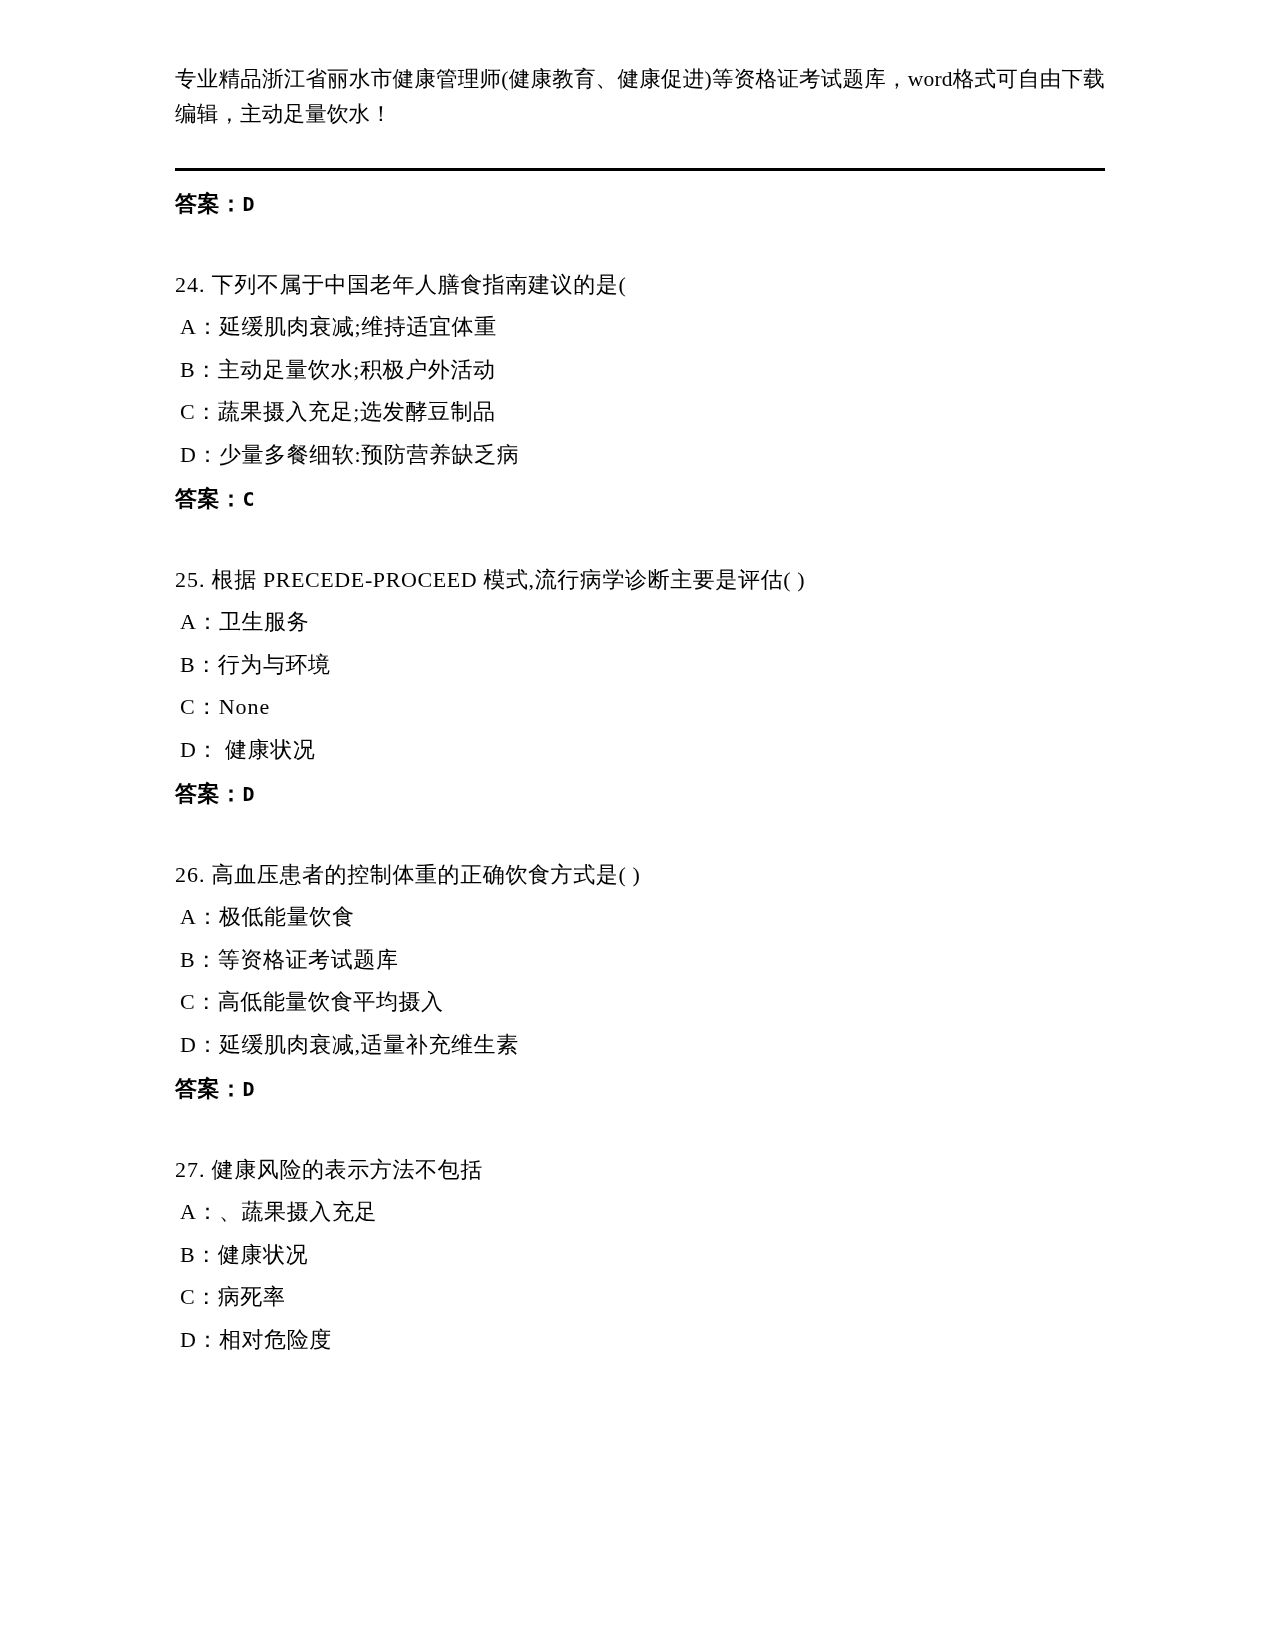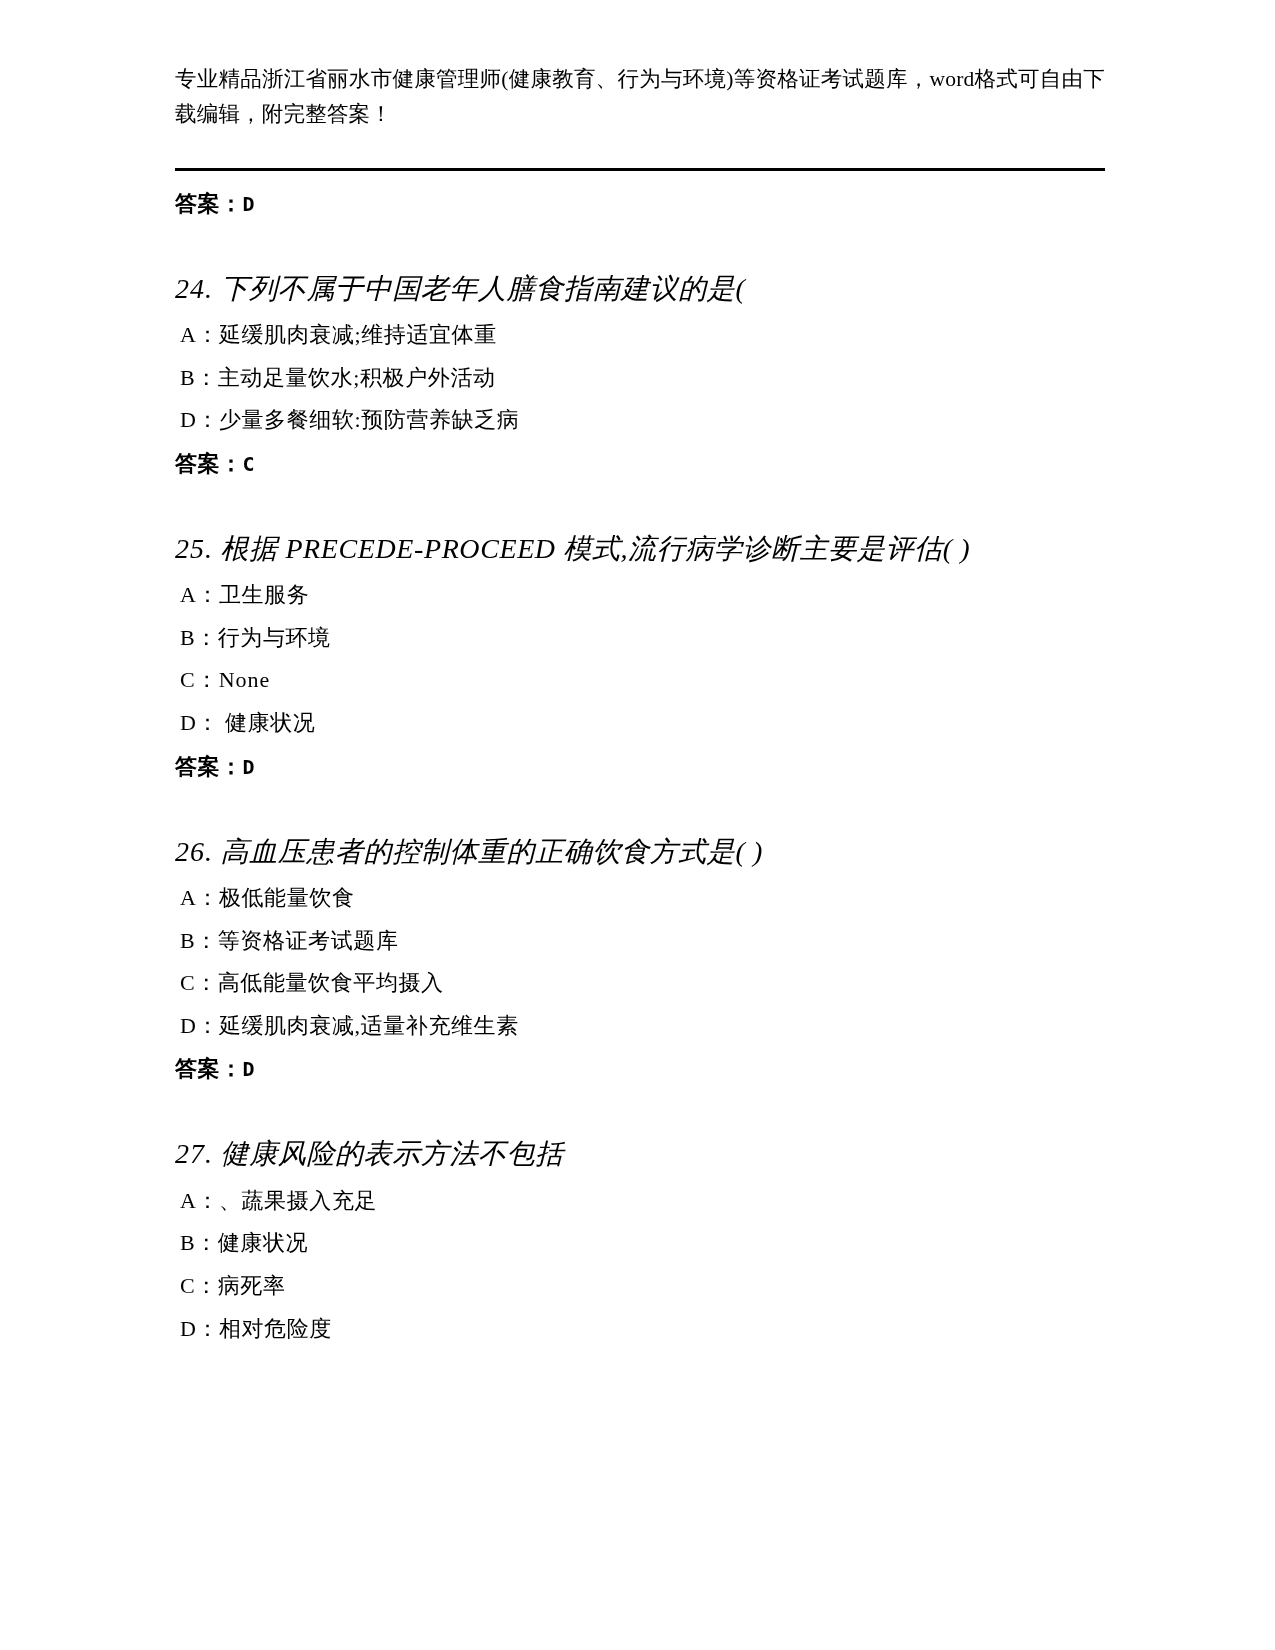--- a/index.html
+++ b/index.html
@@ -51,25 +51,24 @@
     font-size: 20px;
     letter-spacing: 0;
   }
   .first-answer {
     margin-top: 18px;
   }
   .q-block {
     margin-top: 52px;
   }
   .q-stem {
-    font-size: 28px;
+    font-size: 22px;
     line-height: 1.3;
     margin: 0 0 14px 0;
     letter-spacing: 0.6px;
-    font-style: italic;
   }
   .q-num {
     letter-spacing: 1px;
   }
   .opt {
     font-size: 22px;
     line-height: 1.3;
     margin: 0 0 14px 5px;
     letter-spacing: 0.6px;
   }
@@ -82,38 +81,41 @@
   .latin {
     font-family: "Liberation Serif", "DejaVu Serif", serif;
     letter-spacing: 1px;
   }
 </style>
 </head>
 <body>
 
 <div class="page">
 
-  <div class="header">专业精品浙江省丽水市健康管理师(健康教育、行为与环境)等资格证考试题库，word格式可自由下载编辑，附完整答案！</div>
+  <div class="header">专业精品浙江省丽水市健康管理师(健康教育、健康促进)等资格证考试题库，word格式可自由下载编辑，主动足量饮水！</div>
 
   <div class="rule"></div>
 
   <div class="answer first-answer">
     <span>答案：</span><span class="ans-val">D</span>
   </div>
 
   <div class="q-block">
     <div class="q-stem">
       <span class="q-num">24.</span>
       <span>下列不属于中国老年人膳食指南建议的是(</span>
     </div>
     <div class="opt">
       <span class="opt-label">A：</span><span>延缓肌肉衰减;维持适宜体重</span>
     </div>
     <div class="opt">
       <span class="opt-label">B：</span><span>主动足量饮水;积极户外活动</span>
+    </div>
+    <div class="opt">
+      <span class="opt-label">C：</span><span>蔬果摄入充足;选发酵豆制品</span>
     </div>
     <div class="opt">
       <span class="opt-label">D：</span><span>少量多餐细软:预防营养缺乏病</span>
     </div>
     <div class="answer q-answer">
       <span>答案：</span><span class="ans-val">C</span>
     </div>
   </div>
 
   <div class="q-block">

